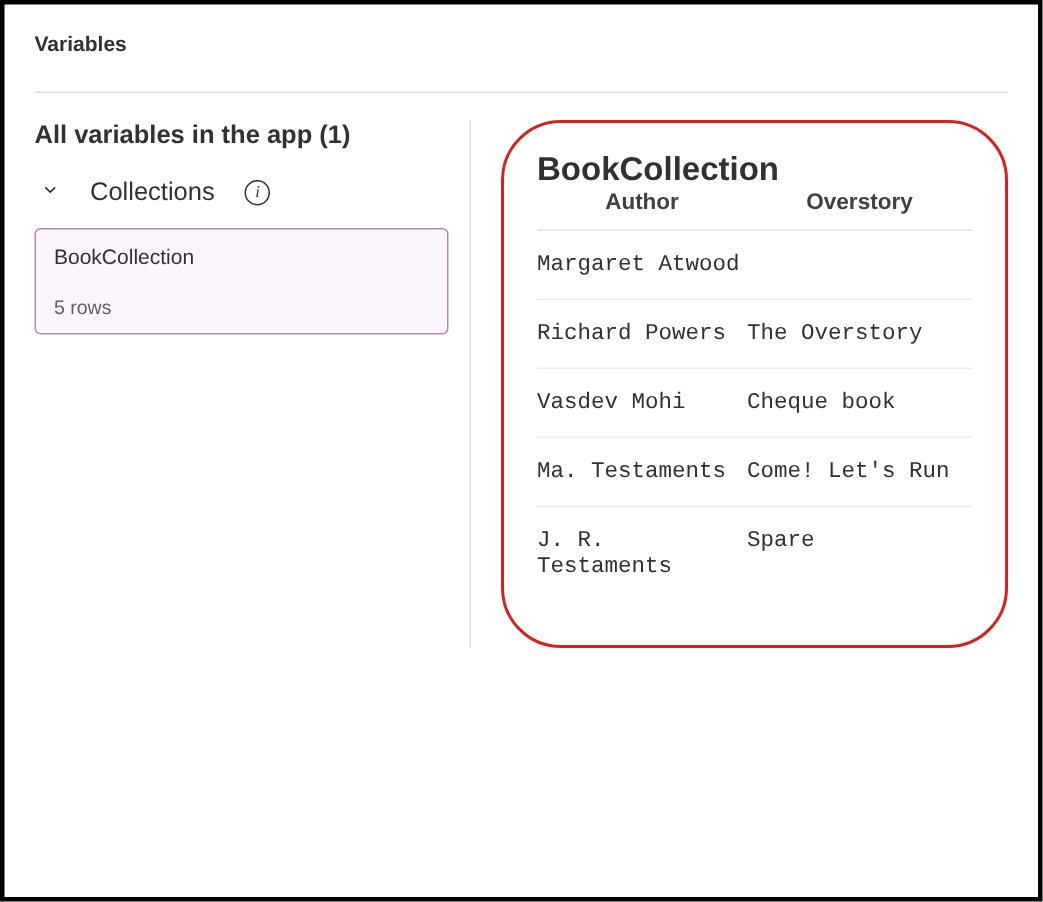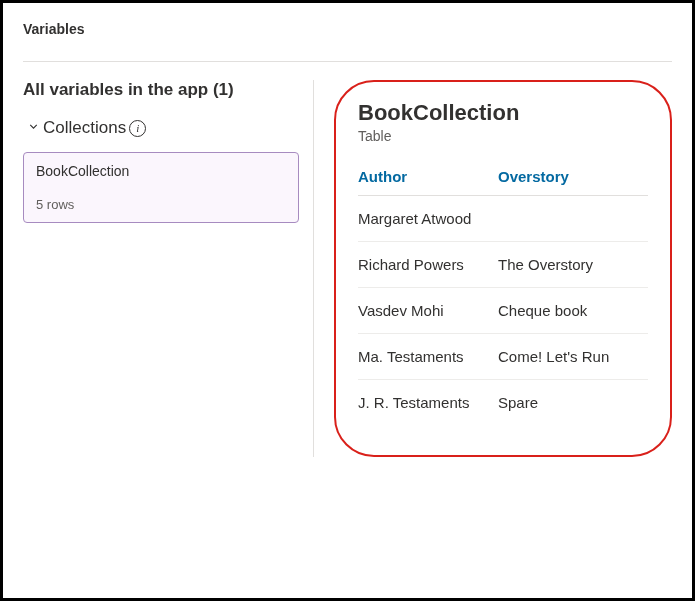--- a/index.html
+++ b/index.html
@@ -37,21 +37,21 @@
     }
     .all-vars-heading {
       font-size: 17px;
       font-weight: 600;
       color: #323130;
       margin-bottom: 14px;
     }
     .section-row {
       display: flex;
       align-items: center;
-      gap: 3px;
+      gap: 20px;
       padding: 4px 0 14px 4px;
       font-size: 17px;
       color: #323130;
     }
     .chevron {
       font-size: 14px;
       color: #323130;
     }
     .info-circle {
       display: inline-flex;
@@ -112,28 +112,30 @@
     .col-author {
       width: 140px;
       flex-shrink: 0;
     }
     .col-book {
       flex: 1;
     }
     .th {
       font-size: 15px;
       font-weight: 600;
-      color: #0369a1;
+      color: #404040;
+      text-align: center;
     }
     .table-row {
       display: flex;
       padding: 14px 0;
       border-bottom: 1px solid #edecea;
       font-size: 15px;
       color: #323130;
+      font-family: Liberation Mono, monospace;
     }
     .table-row:last-child {
       border-bottom: none;
     }
   </style>
 </head>
 <body>
 
 <h1 class="page-title">Variables</h1>
 <hr class="divider">
@@ -155,21 +157,20 @@
 
     <div class="variable-card">
       <div class="variable-card-name">BookCollection</div>
       <div class="variable-card-rows">5 rows</div>
     </div>
   </div>
 
   <div class="right-panel">
     <div class="callout-border">
       <div class="detail-title">BookCollection</div>
-      <div class="detail-type">Table</div>
 
       <div class="table-header">
         <div class="col-author th">Author</div>
         <div class="col-book th">Overstory</div>
       </div>
 
       <div class="table-row">
         <div class="col-author">Margaret Atwood</div>
       </div>
       <div class="table-row">

